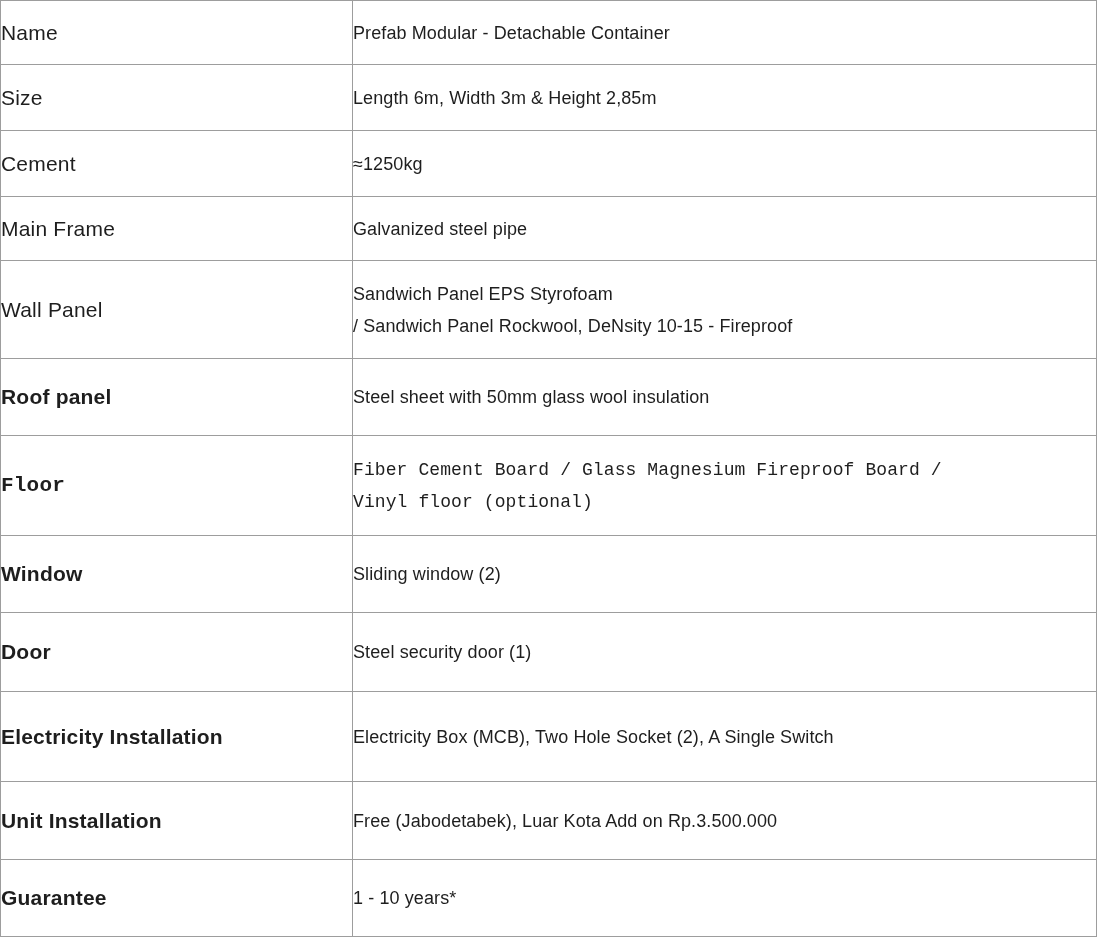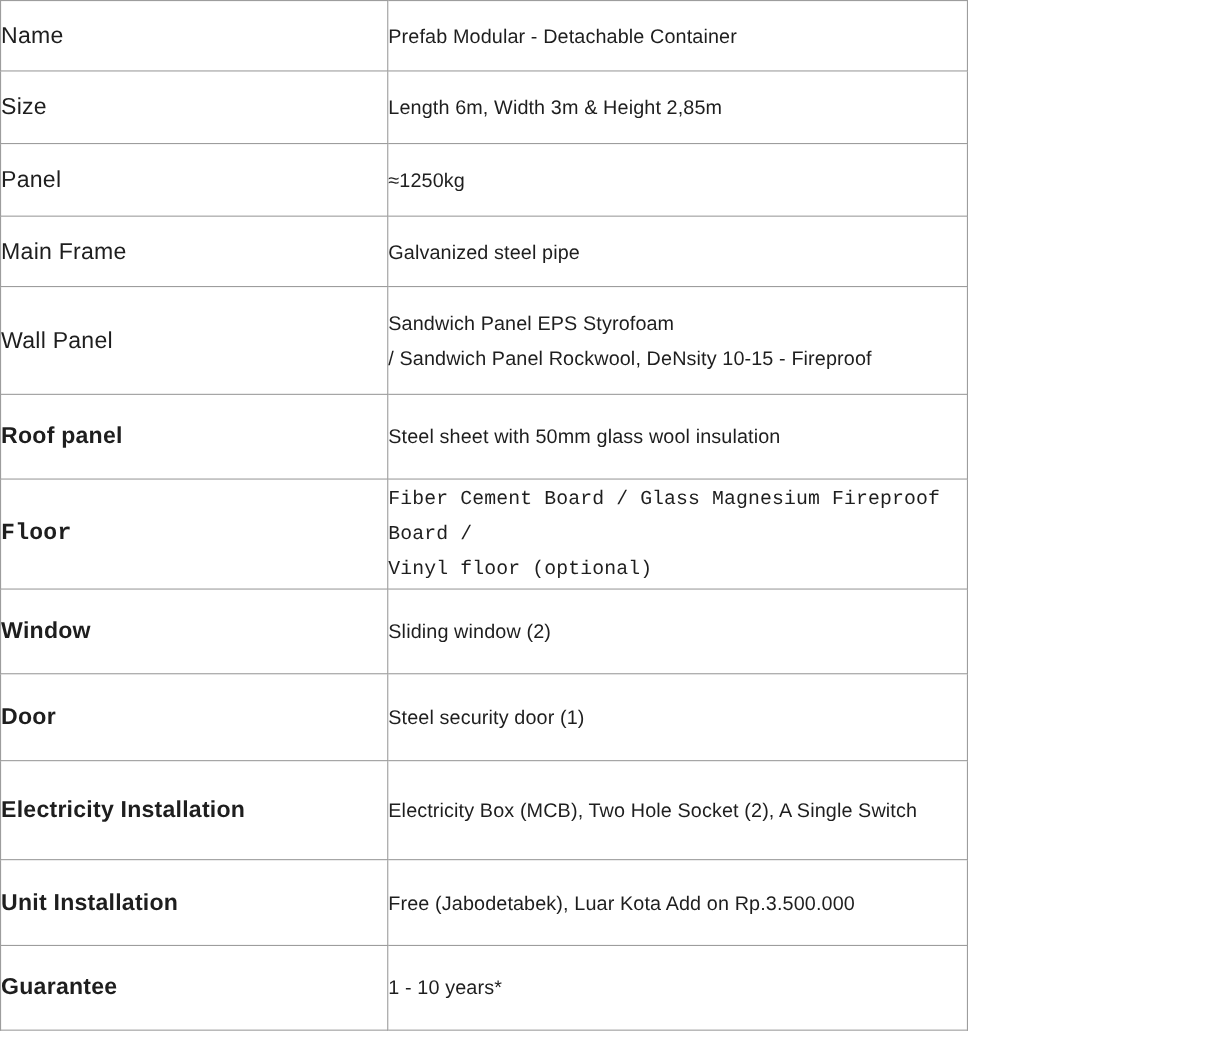--- a/index.html
+++ b/index.html
@@ -10,21 +10,21 @@
   }
   body {
     width: 1100px;
     height: 950px;
     font-family: "Liberation Sans", sans-serif;
     color: #1e1e1e;
     overflow: hidden;
   }
   table.spec-table {
     border-collapse: collapse;
-    width: 880px;
+    width: 1097px;
     table-layout: fixed;
   }
   table.spec-table td {
     border: 1px solid #9d9d9d;
     vertical-align: middle;
     padding: 0;
   }
   td.label-cell {
     width: 352px;
     padding-left: 10px;
@@ -71,21 +71,21 @@
           <div class="value-line">Prefab Modular - Detachable Container</div>
         </td>
       </tr>
       <tr>
         <td class="label-cell">Size</td>
         <td class="value-cell">
           <div class="value-line">Length 6m, Width 3m &amp; Height 2,85m</div>
         </td>
       </tr>
       <tr>
-        <td class="label-cell">Panel</td>
+        <td class="label-cell">Cement</td>
         <td class="value-cell">
           <div class="value-line">≈1250kg</div>
         </td>
       </tr>
       <tr>
         <td class="label-cell">Main Frame</td>
         <td class="value-cell">
           <div class="value-line">Galvanized steel pipe</div>
         </td>
       </tr>

